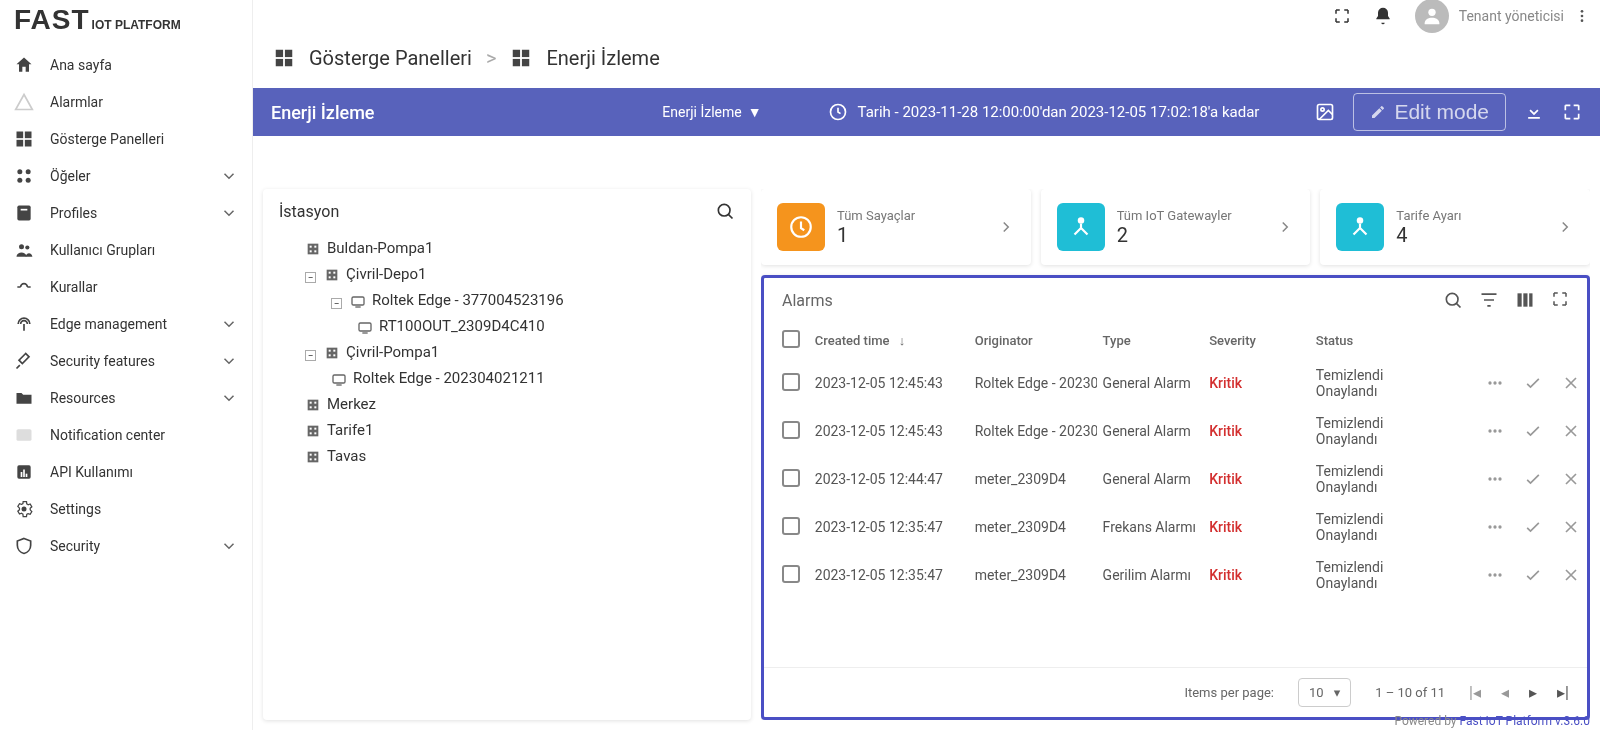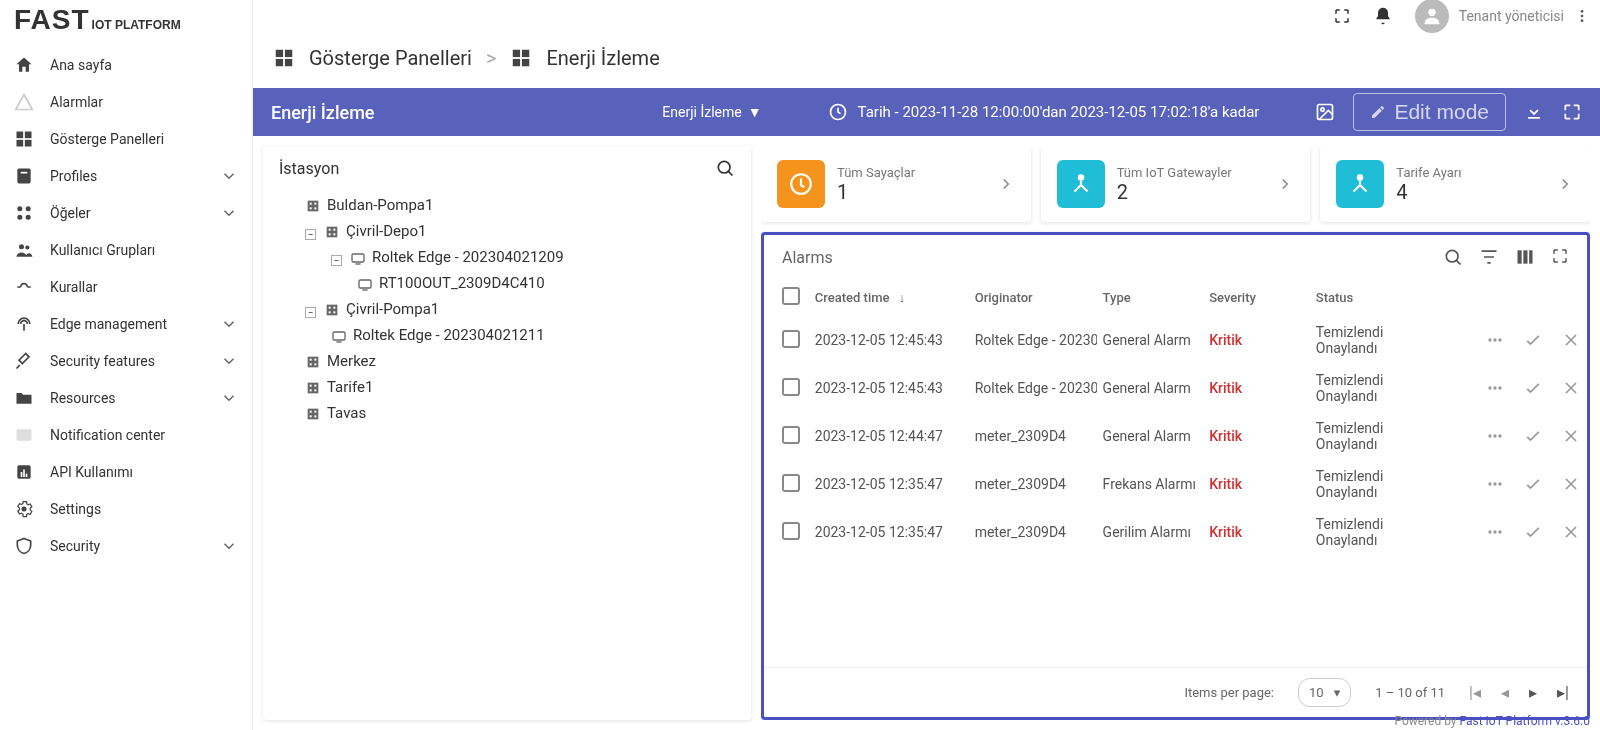--- a/index.html
+++ b/index.html
@@ -88,21 +88,21 @@
 .edit-btn {
   border: 1px solid rgba(255,255,255,0.6);
   color: rgba(255,255,255,0.75);
   background: transparent;
   border-radius: 4px;
   padding: 6px 16px;
   display: flex; align-items: center; gap: 8px;
   font-size: 21px;
 }
 .tb-icon { cursor: pointer; display:flex; align-items:center; }
-.content { display: flex; gap: 10px; padding: 10px; flex: 1; overflow: hidden; }
+.content { display: flex; gap: 10px; padding: 10px; flex: 1; overflow: hidden; margin-top: 43px; }
 .card {
   background: #fff;
   border-radius: 4px;
   box-shadow: 0 1px 4px rgba(0,0,0,0.12);
 }
 .station-card {
   width: 488px;
   padding: 12px 16px;
 }
 .station-head { display: flex; align-items: center; justify-content: space-between; font-size: 16px; margin-bottom: 10px; }
@@ -140,21 +140,21 @@
   width: 18px; height: 18px; border: 2px solid #888; border-radius: 3px; display:inline-block;
 }
 .sev-kritik { color: #d32f2f; font-weight: 500; }
 .row-actions { display:flex; gap:18px; color:#999; justify-content:flex-end; }
 .pager {
   display: flex; align-items: center; justify-content: flex-end;
   gap: 24px; padding: 10px 18px; font-size: 13px; color: #666;
   border-top: 1px solid #eee;
 }
 .pager .select {
-  border: 1px solid #ccc; border-radius: 12px; padding: 6px 10px; display:flex; align-items:center; gap:10px;
+  border: 1px solid #ccc; border-radius: 4px; padding: 6px 10px; display:flex; align-items:center; gap:10px;
 }
 .pager .nav-arrows { display: flex; gap: 20px; color: #999; font-size:16px; }
 .footer {
   position: absolute;
   bottom: 2px;
   right: 10px;
   font-size: 12px;
   color: #888;
 }
 .footer a { color: #4a4fc4; text-decoration: none; }
@@ -193,41 +193,41 @@
               <rect x="13" y="3" width="8" height="8"></rect>
               <rect x="3" y="13" width="8" height="8"></rect>
               <rect x="13" y="13" width="8" height="8"></rect>
             </svg>
           </span>
   <span class="label">Gösterge Panelleri</span>
   </li>
         <li>
           <span class="icon">
             <svg width="20" height="20" viewBox="0 0 24 24" fill="#444">
-              <rect x="4" y="3" width="16" height="18" rx="2"></rect>
-              <rect x="8" y="7" width="8" height="2" fill="#fff"></rect>
-            </svg>
-          </span>
-  <span class="label">Profiles</span>
-  <span class="chev">
-            <svg width="18" height="18" viewBox="0 0 24 24" fill="none" stroke="#666" stroke-width="2">
-              <path d="M6 9l6 6 6-6"></path>
-            </svg>
-          </span>
-        </li>
-        <li>
-          <span class="icon">
-            <svg width="20" height="20" viewBox="0 0 24 24" fill="#444">
               <circle cx="7" cy="7" r="3"></circle>
               <circle cx="17" cy="7" r="3"></circle>
               <circle cx="7" cy="17" r="3"></circle>
               <circle cx="17" cy="17" r="3"></circle>
             </svg>
           </span>
   <span class="label">Öğeler</span>
+  <span class="chev">
+            <svg width="18" height="18" viewBox="0 0 24 24" fill="none" stroke="#666" stroke-width="2">
+              <path d="M6 9l6 6 6-6"></path>
+            </svg>
+          </span>
+        </li>
+        <li>
+          <span class="icon">
+            <svg width="20" height="20" viewBox="0 0 24 24" fill="#444">
+              <rect x="4" y="3" width="16" height="18" rx="2"></rect>
+              <rect x="8" y="7" width="8" height="2" fill="#fff"></rect>
+            </svg>
+          </span>
+  <span class="label">Profiles</span>
   <span class="chev">
             <svg width="18" height="18" viewBox="0 0 24 24" fill="none" stroke="#666" stroke-width="2">
               <path d="M6 9l6 6 6-6"></path>
             </svg>
           </span>
         </li>
         <li>
           <span class="icon">
             <svg width="20" height="20" viewBox="0 0 24 24" fill="#444">
               <circle cx="9" cy="8" r="3"></circle>
@@ -464,21 +464,21 @@
               <span>Çivril-Depo1</span>
             </div>
             <div class="node indent2">
               <span style="border:1px solid #aaa;width:11px;height:11px;display:inline-flex;align-items:center;justify-content:center;font-size:10px;line-height:1;margin-right:2px">−</span>
               <span>
                 <svg width="16" height="16" viewBox="0 0 24 24" fill="none" stroke="#666" stroke-width="2">
                   <rect x="3" y="6" width="18" height="12" rx="2"></rect>
                   <path d="M8 21h8"></path>
                 </svg>
               </span>
-              <span>Roltek Edge - 202304021209</span>
+              <span>Roltek Edge - 377004523196</span>
             </div>
             <div class="node indent3">
               <span>
                 <svg width="16" height="16" viewBox="0 0 24 24" fill="none" stroke="#666" stroke-width="2">
                   <rect x="3" y="6" width="18" height="12" rx="2"></rect>
                   <path d="M8 21h8"></path>
                 </svg>
               </span>
               <span>RT100OUT_2309D4C410</span>
             </div>

